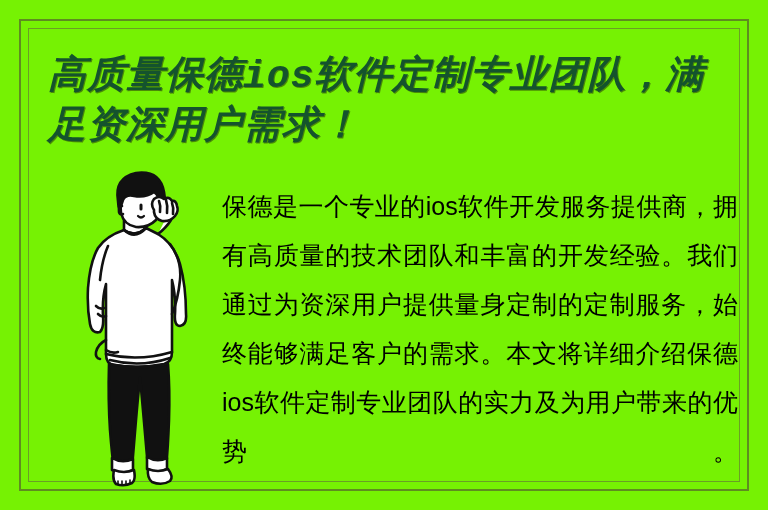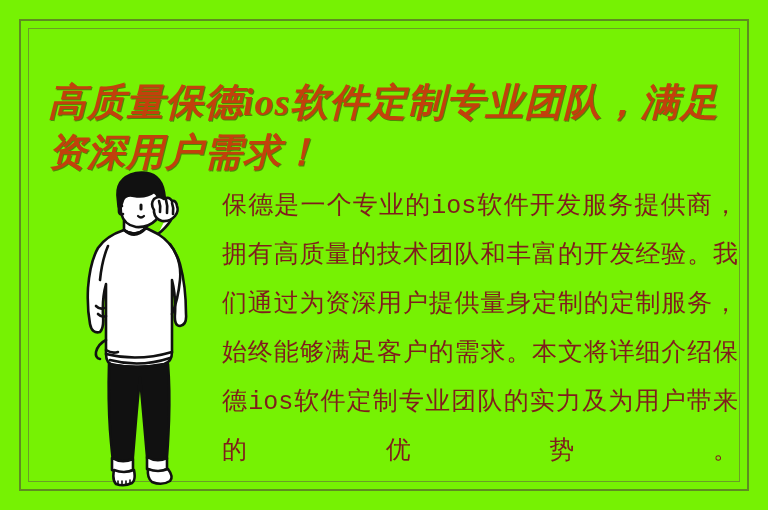--- a/index.html
+++ b/index.html
@@ -42,42 +42,41 @@
     box-sizing: border-box;
     pointer-events: none;
   }
 
   
   .headline {
     position: absolute;
     left: 48px;
     top: 52px;
     width: 680px;
-    font-family: Liberation Serif, serif;
+    font-family: Liberation Mono, monospace;
     font-style: italic;
     font-weight: bold;
     font-size: 38px;
     line-height: 50px;
     letter-spacing: 1px;
-    color: #c2410c;
+    color: #14532d;
     text-shadow: 1px 1px 0 rgba(40,55,10,0.55);
     white-space: pre-wrap;
-    margin-top: 25px;
   }
 
   
   .body-copy {
     position: absolute;
     left: 222px;
     top: 182px;
     width: 516px;
-    font-family: Liberation Mono, monospace;
+    font-family: Liberation Sans, sans-serif;
     font-size: 25px;
     line-height: 49px;
-    color: #7f1d1d;
+    color: #000000;
     text-align: justify;
     text-justify: inter-character;
     text-align-last: justify;
   }
 
   
   .illustration {
     position: absolute;
     left: 62px;
     top: 168px;

